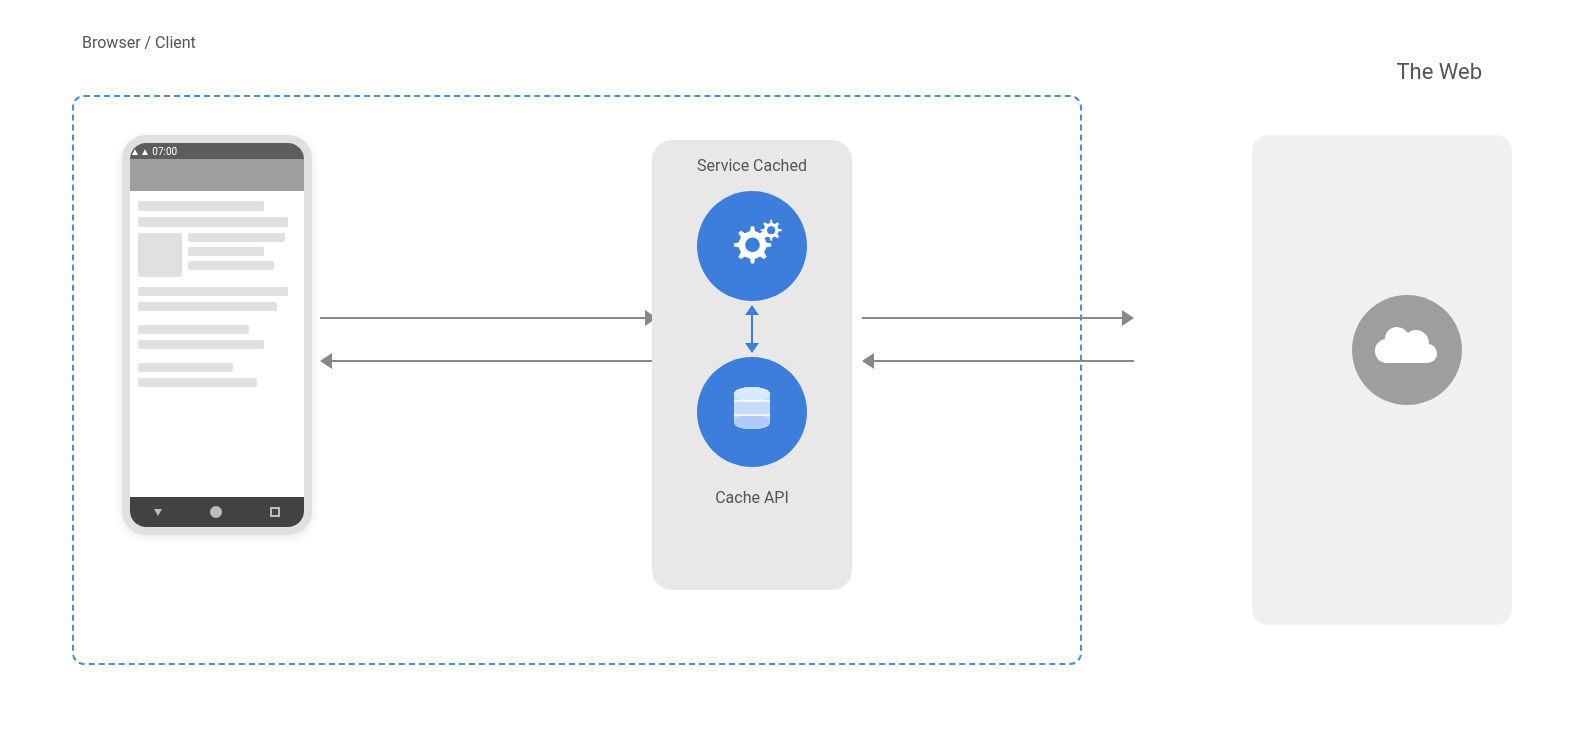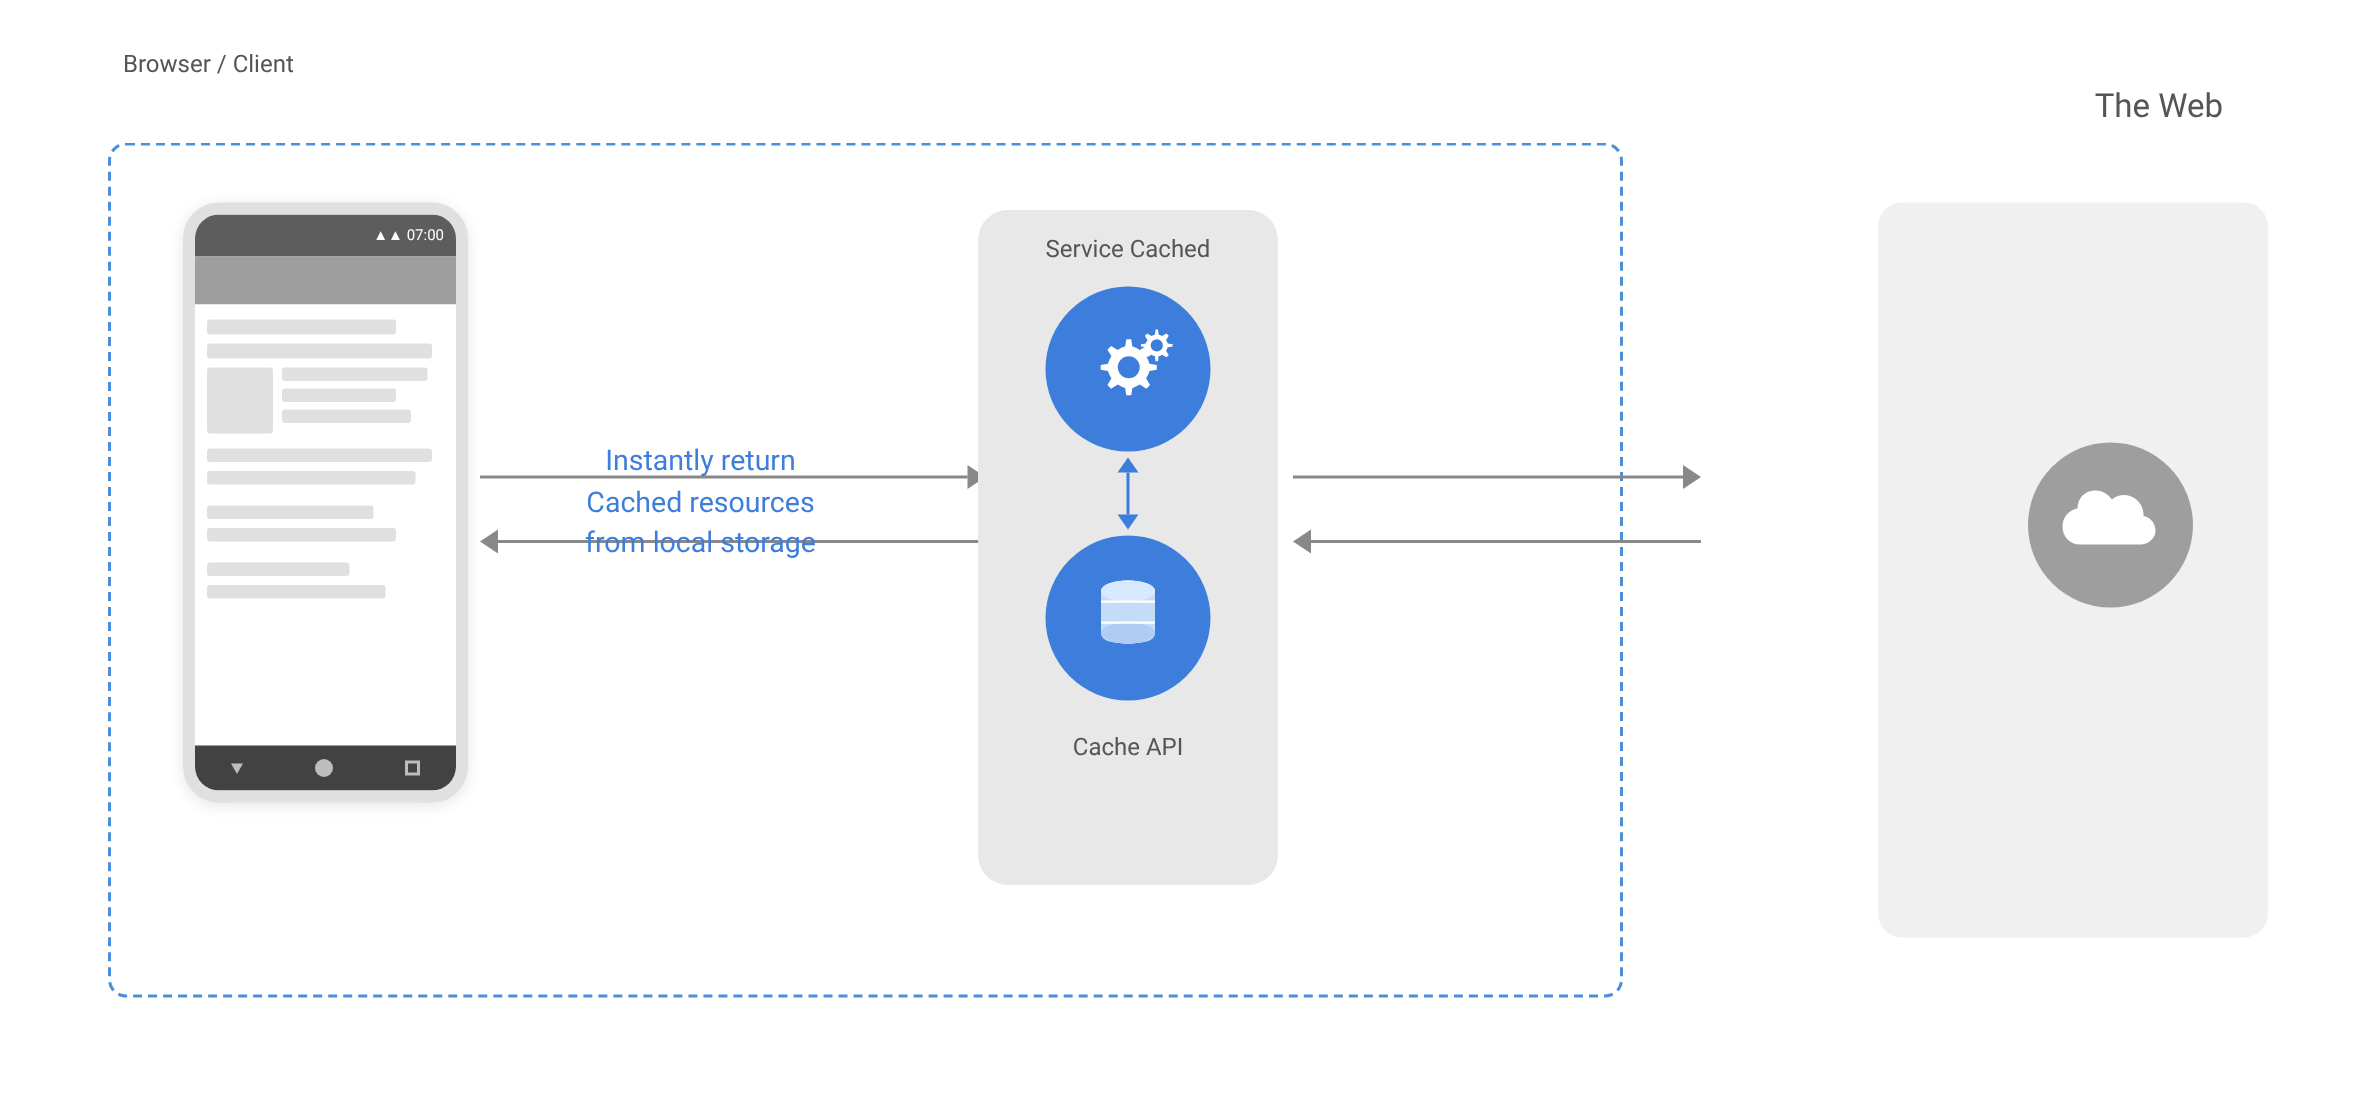--- a/index.html
+++ b/index.html
@@ -77,26 +77,25 @@
       background: #ffffff;
       border-radius: 24px;
       border: 8px solid #e0e0e0;
       box-shadow: 0 2px 10px rgba(0,0,0,0.1);
       overflow: hidden;
       display: flex;
       flex-direction: column;
     }
 
     .phone-status-bar {
-      height: 28px;
+      height: 16px;
       background: #5d5d5d;
       flex-shrink: 0;
       display: flex;
       align-items: center;
-      justify-content: flex-end;
       padding-right: 8px;
     }
 
     .phone-status-icons {
       font-size: 10px;
       color: #fff;
     }
 
     .phone-toolbar {
       height: 32px;
@@ -405,25 +404,20 @@
         <ellipse cx="32" cy="42" rx="18" ry="7" fill="#b0ccf5"></ellipse>
 
         <line x1="14" y1="21" x2="50" y2="21" stroke="white" stroke-width="1.5"></line>
         <line x1="14" y1="35" x2="50" y2="35" stroke="white" stroke-width="1.5"></line>
       </svg>
     </div>
 
     <div class="cache-api-label">Cache API</div>
   </div>
 
-  <div class="annotation" style="left: 310px; top: 268px; width: 230px;">
-    <span>Instantly return</span><br>
-    <span>Cached resources</span><br>
-    <span>from local storage</span>
-  </div>
 
 
   <div class="cloud-circle">
     <svg class="cloud-svg" viewBox="0 0 70 50" fill="none" xmlns="http://www.w3.org/2000/svg">
       <path d="M55 38 L15 38 C8 38 3 33 3 26 C3 20 7 15 13 14 C13 7 18 2 25 2 C29 2 33 4 36 8 C38 6 41 5 44 5 C51 5 57 11 57 18 C57 18.3 57 18.7 57 19 C62 20 65 24 65 29 C65 34 60 38 55 38 Z" fill="white"></path>
     </svg>
   </div>
 
 </div>
 

